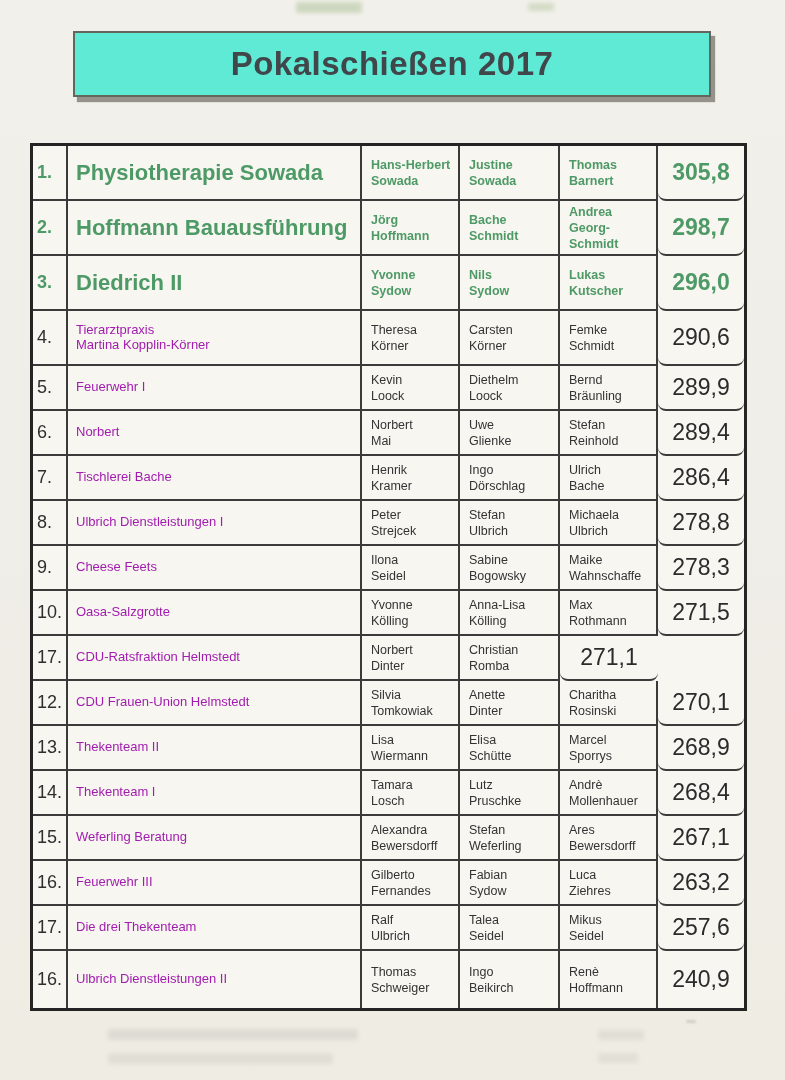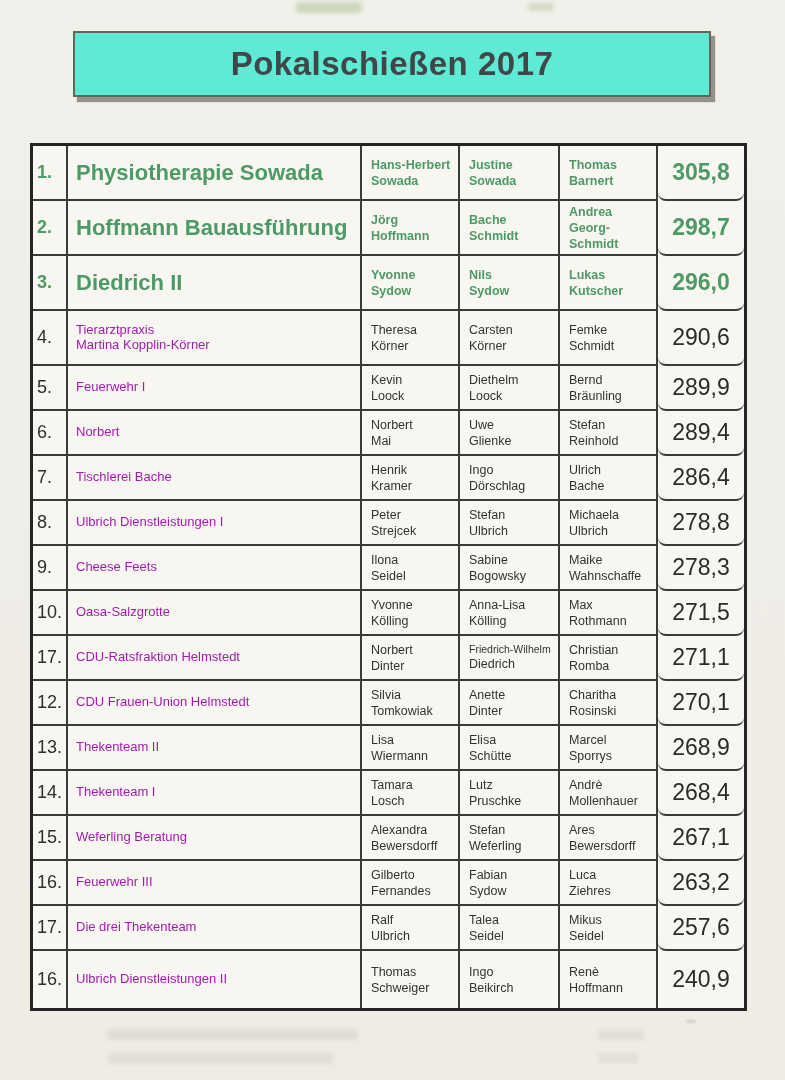--- a/index.html
+++ b/index.html
@@ -237,24 +237,20 @@
         <div class="c score">271,5</div>
       </div>
       <div class="row">
         <div class="c rank">17.</div>
         <div class="c team">CDU-Ratsfraktion Helmstedt</div>
         <div class="c shooter">
           <div class="line">Norbert</div>
           <div class="line">Dinter</div>
         </div>
         <div class="c shooter">
-          <div class="line fit">Friedrich-Wilhelm</div>
-          <div class="line">Diedrich</div>
-        </div>
-        <div class="c shooter">
           <div class="line">Christian</div>
           <div class="line">Romba</div>
         </div>
         <div class="c score">271,1</div>
       </div>
       <div class="row">
         <div class="c rank">12.</div>
         <div class="c team">CDU Frauen-Union Helmstedt</div>
         <div class="c shooter">
           <div class="line">Silvia</div>

